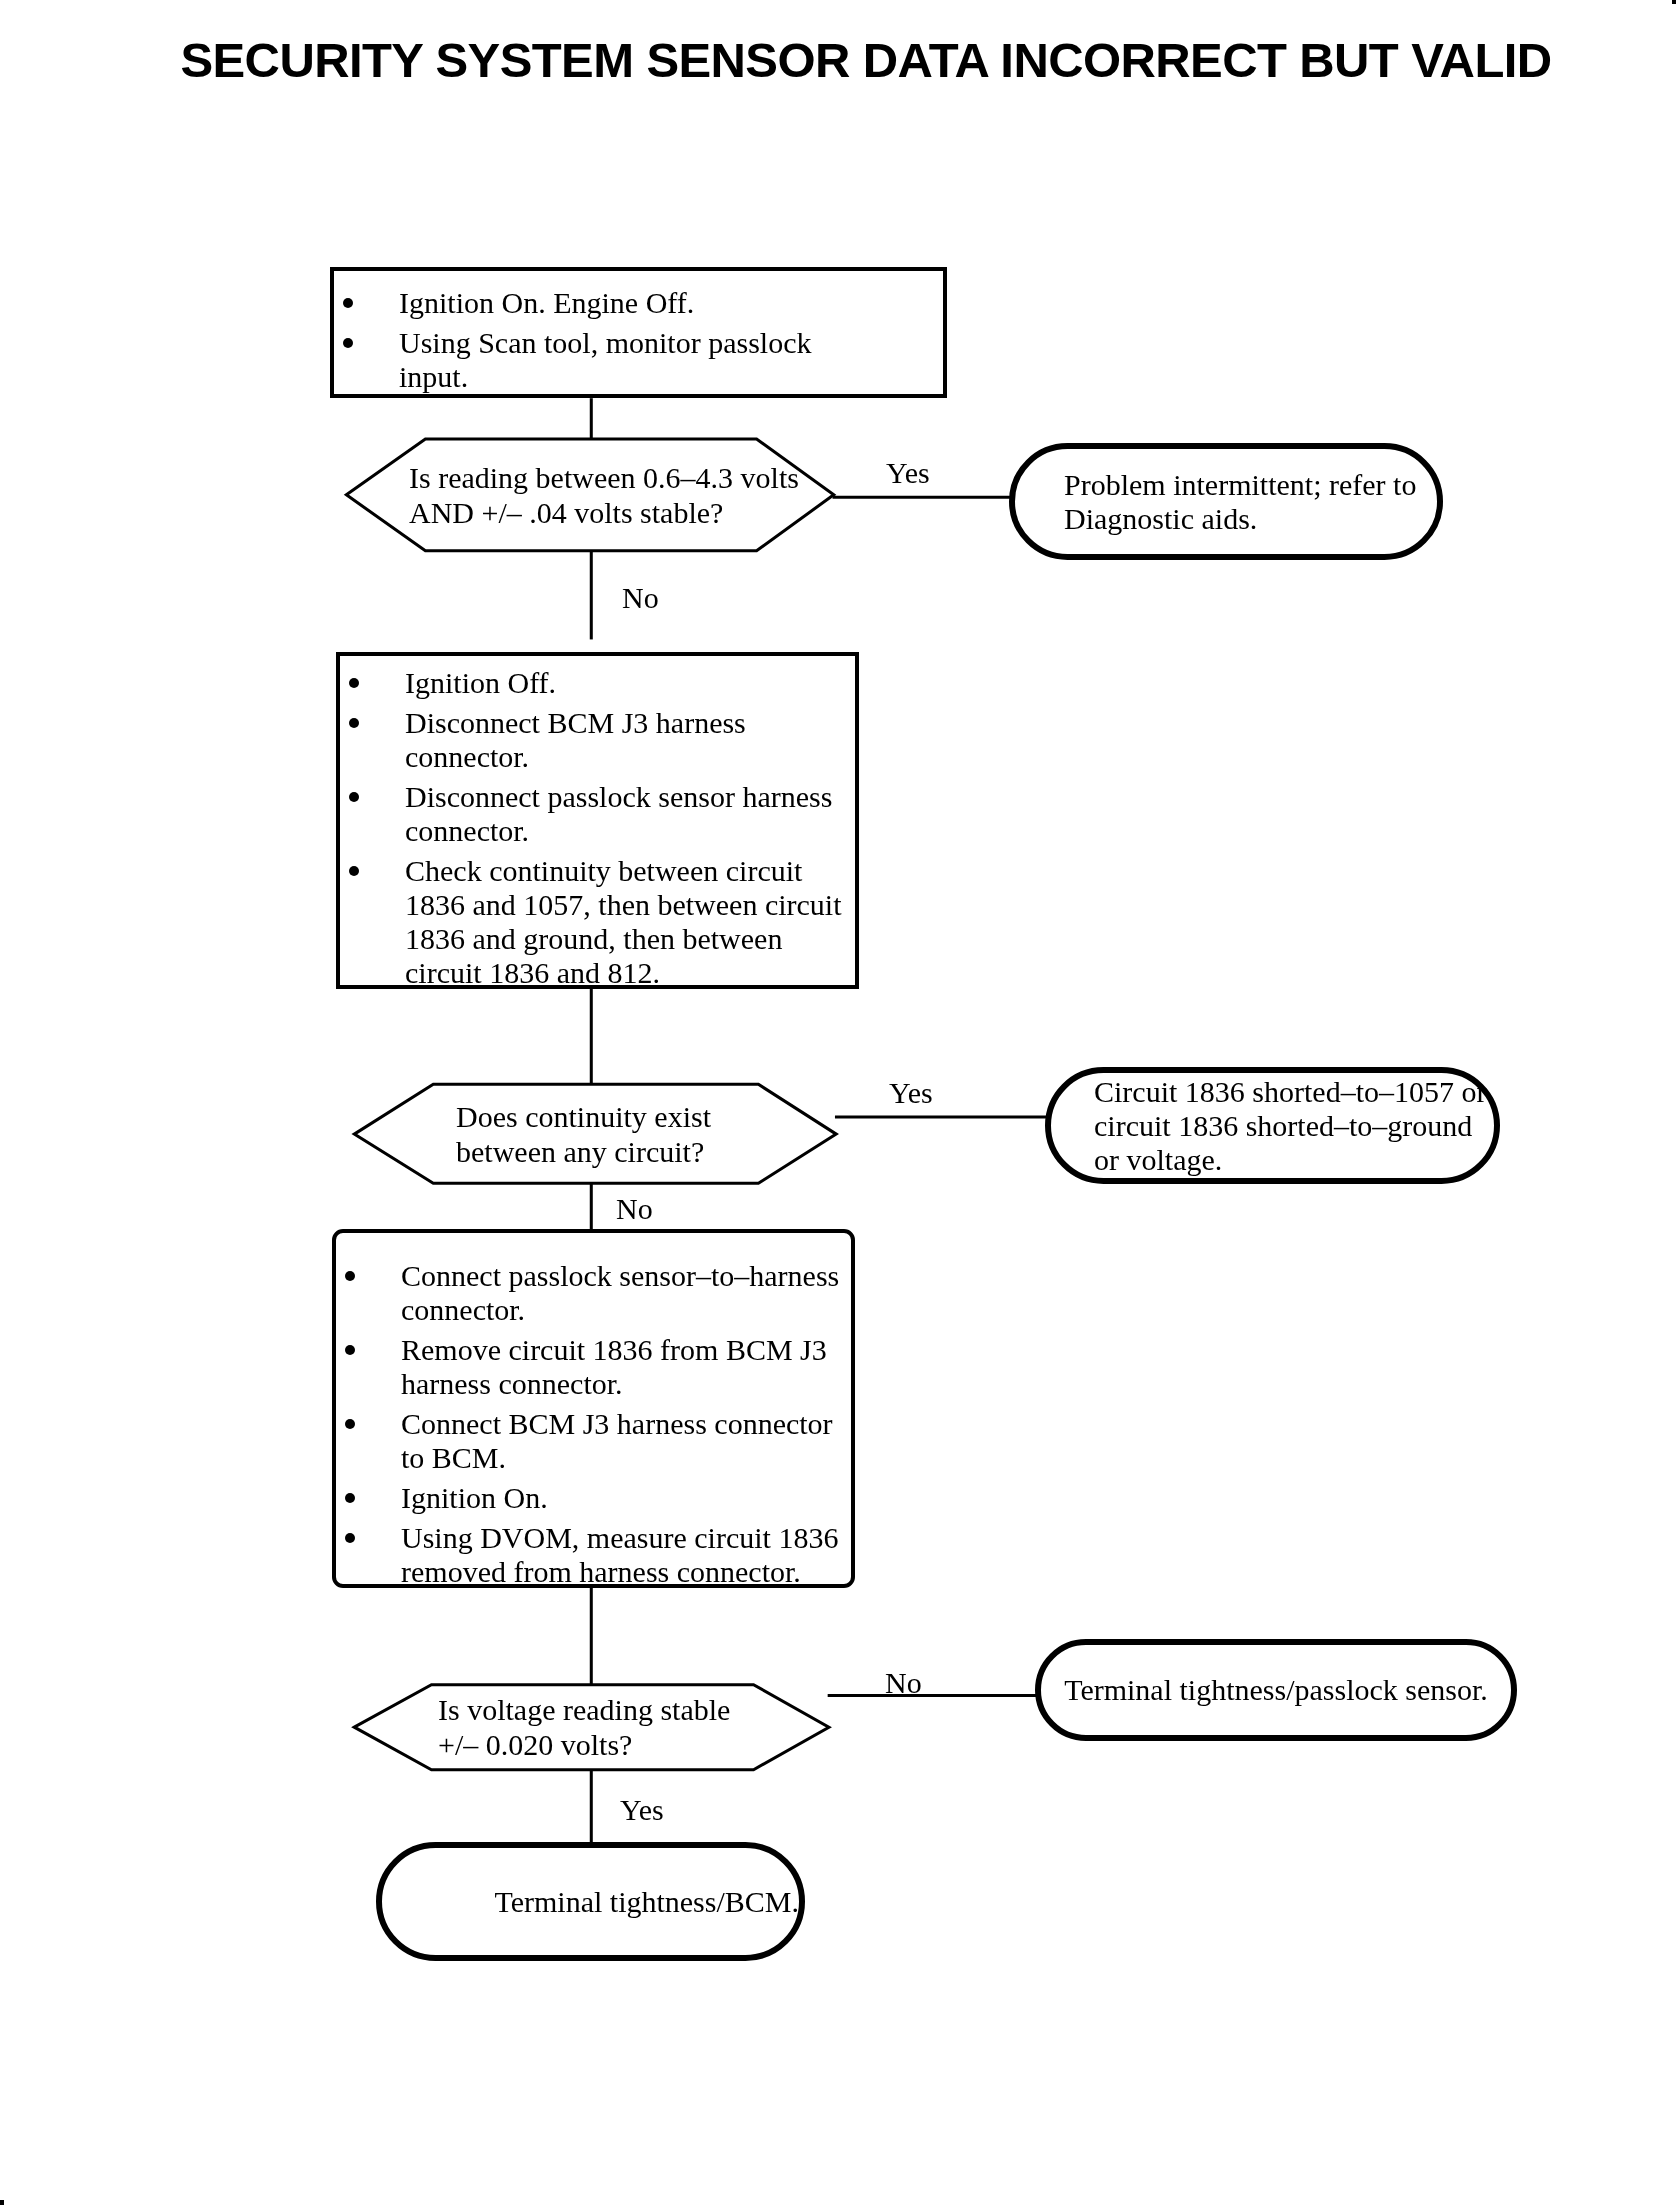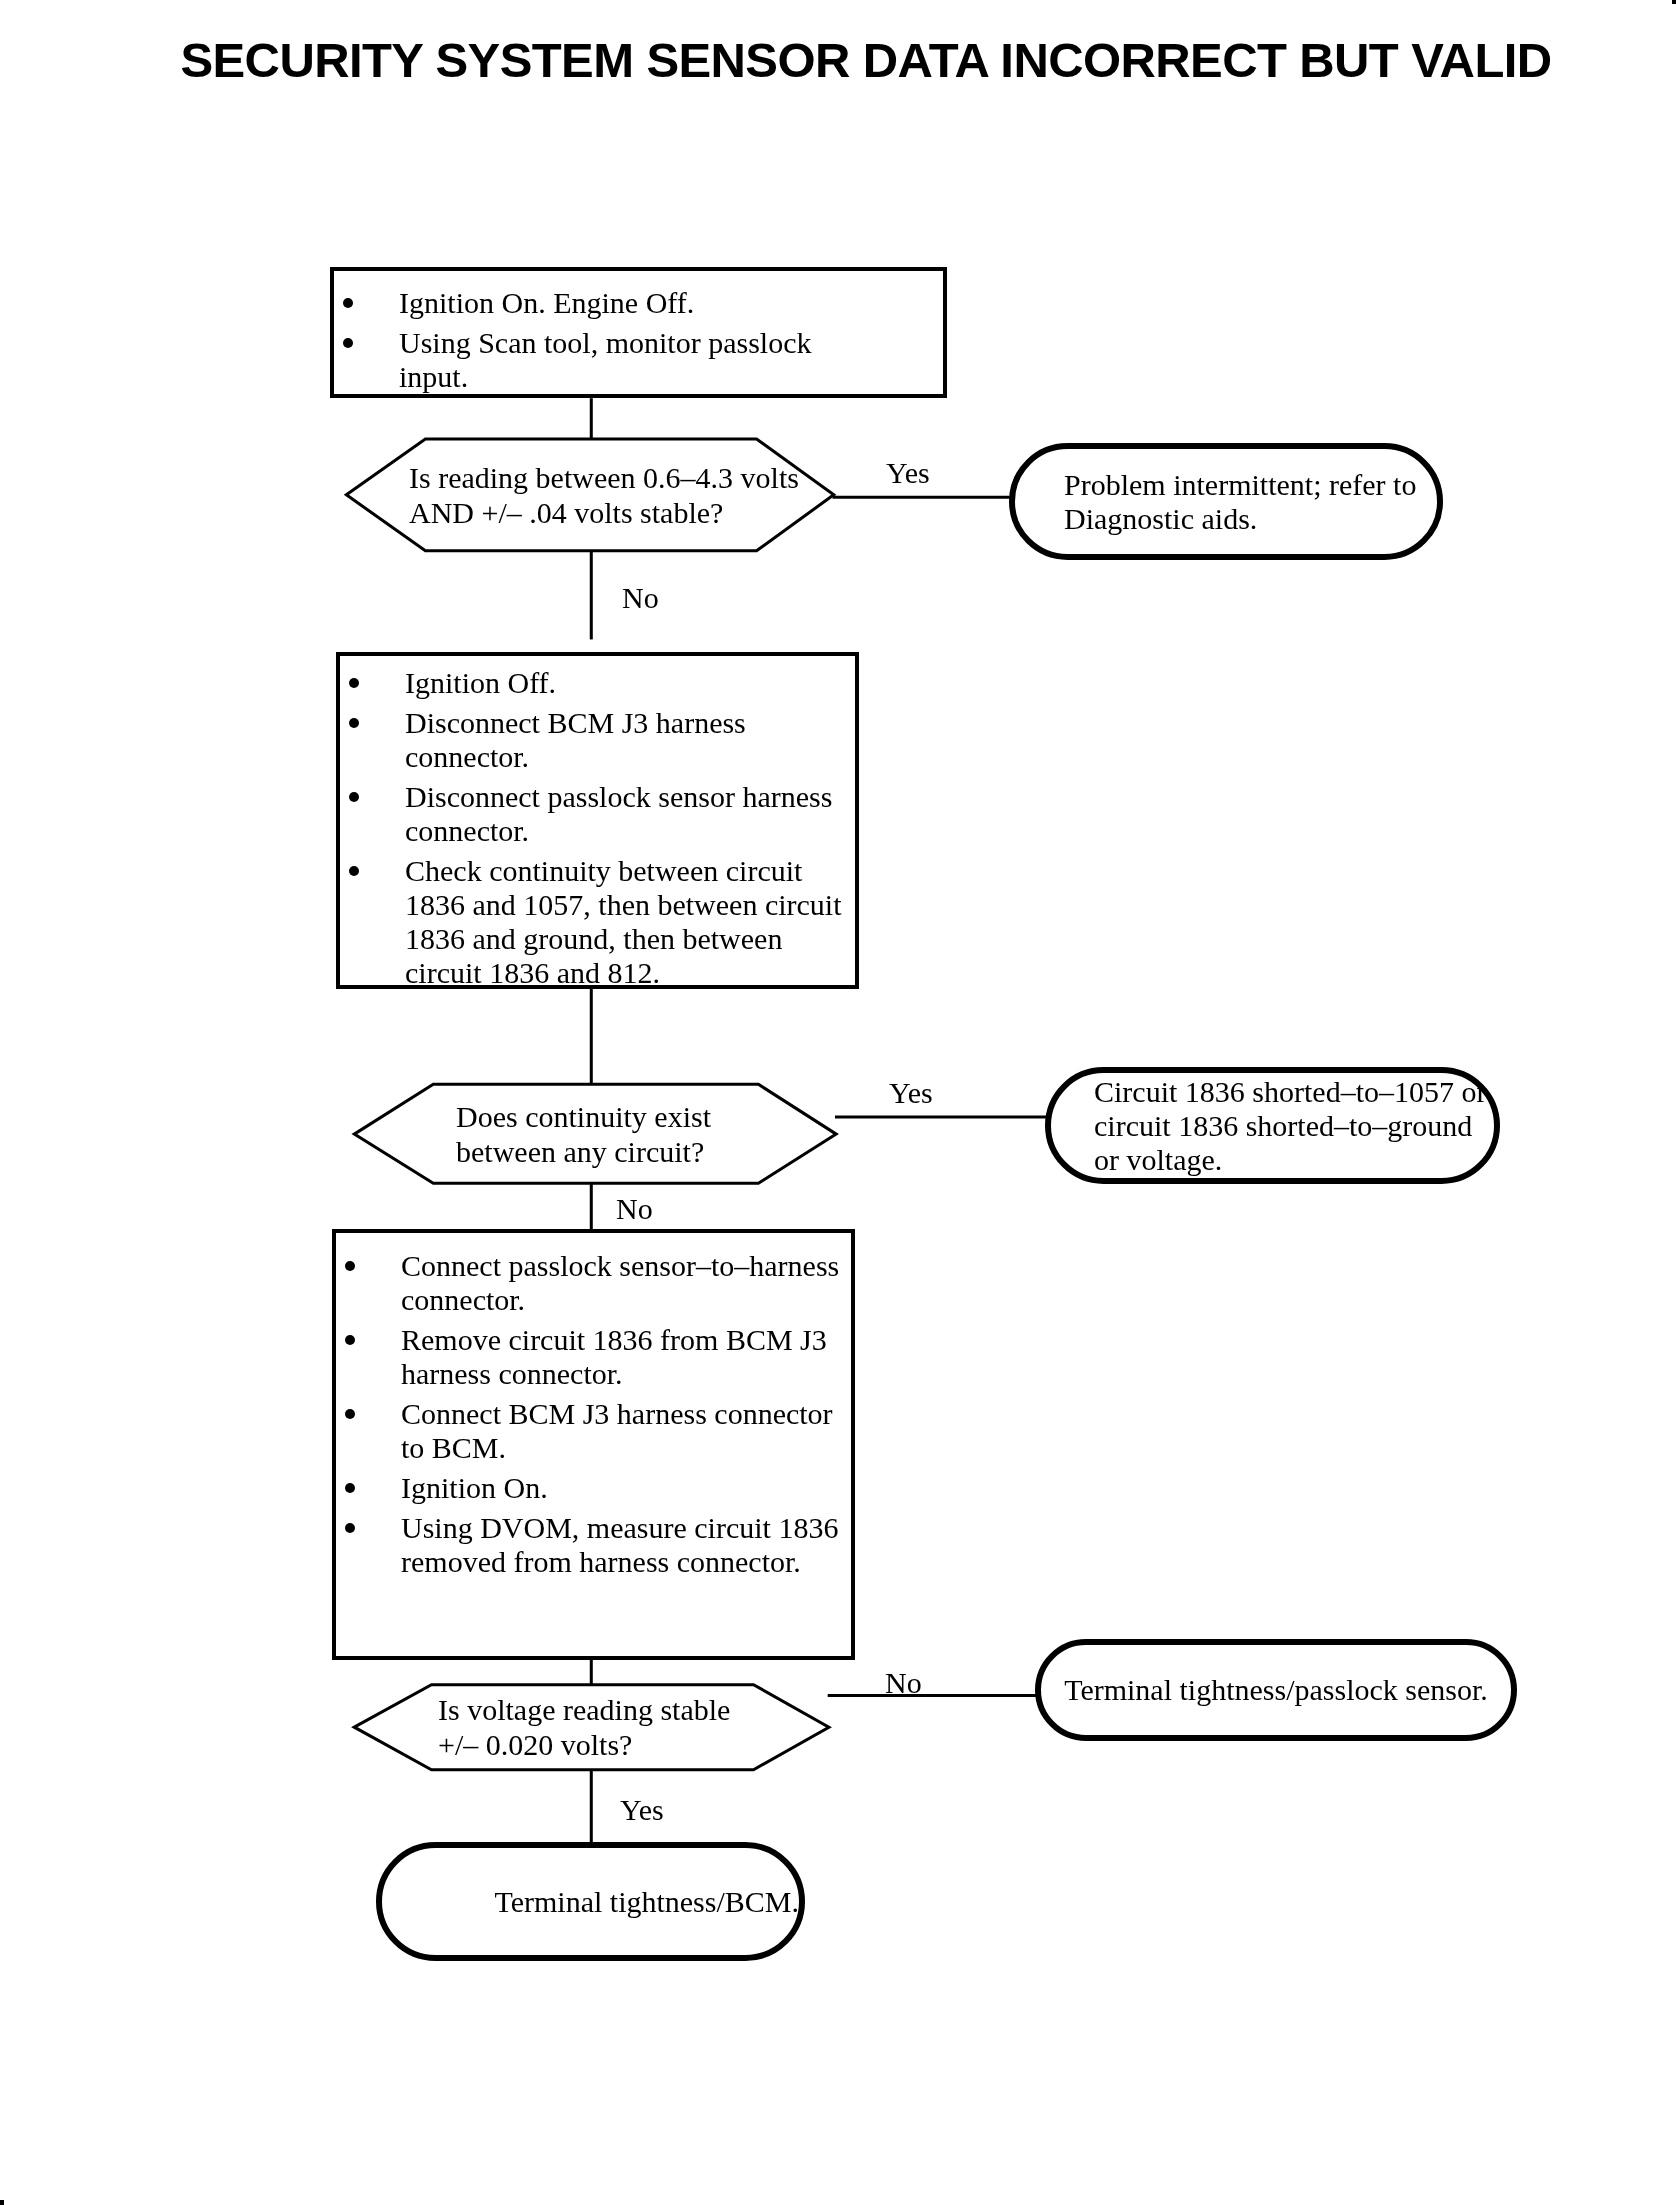--- a/index.html
+++ b/index.html
@@ -147,21 +147,21 @@
   </div>
   <div class="lbl" style="left:889px; top:1077px;">Yes</div>
   <div class="lbl" style="left:616px; top:1193px;">No</div>
 
   <div class="oval" style="left:1045px; top:1067px; width:455px; height:117px; padding-left:43px;">
     <div class="tline">Circuit 1836 shorted–to–1057 or</div>
     <div class="tline">circuit 1836 shorted–to–ground</div>
     <div class="tline">or voltage.</div>
   </div>
 
-  <div class="pbox" id="box3" style="left:332px; top:1229px; width:523px; height:431px; padding-top:16px;">
+  <div class="pbox" id="box3" style="left:332px; top:1229px; width:523px; height:359px; padding-top:26px;border-radius:11px;">
     <ul>
       <li>
         <span class="dot"></span>
         <div class="tline">Connect passlock sensor–to–harness</div>
         <div class="tline">connector.</div>
       </li>
       <li>
         <span class="dot"></span>
         <div class="tline">Remove circuit 1836 from BCM J3</div>
         <div class="tline">harness connector.</div>

